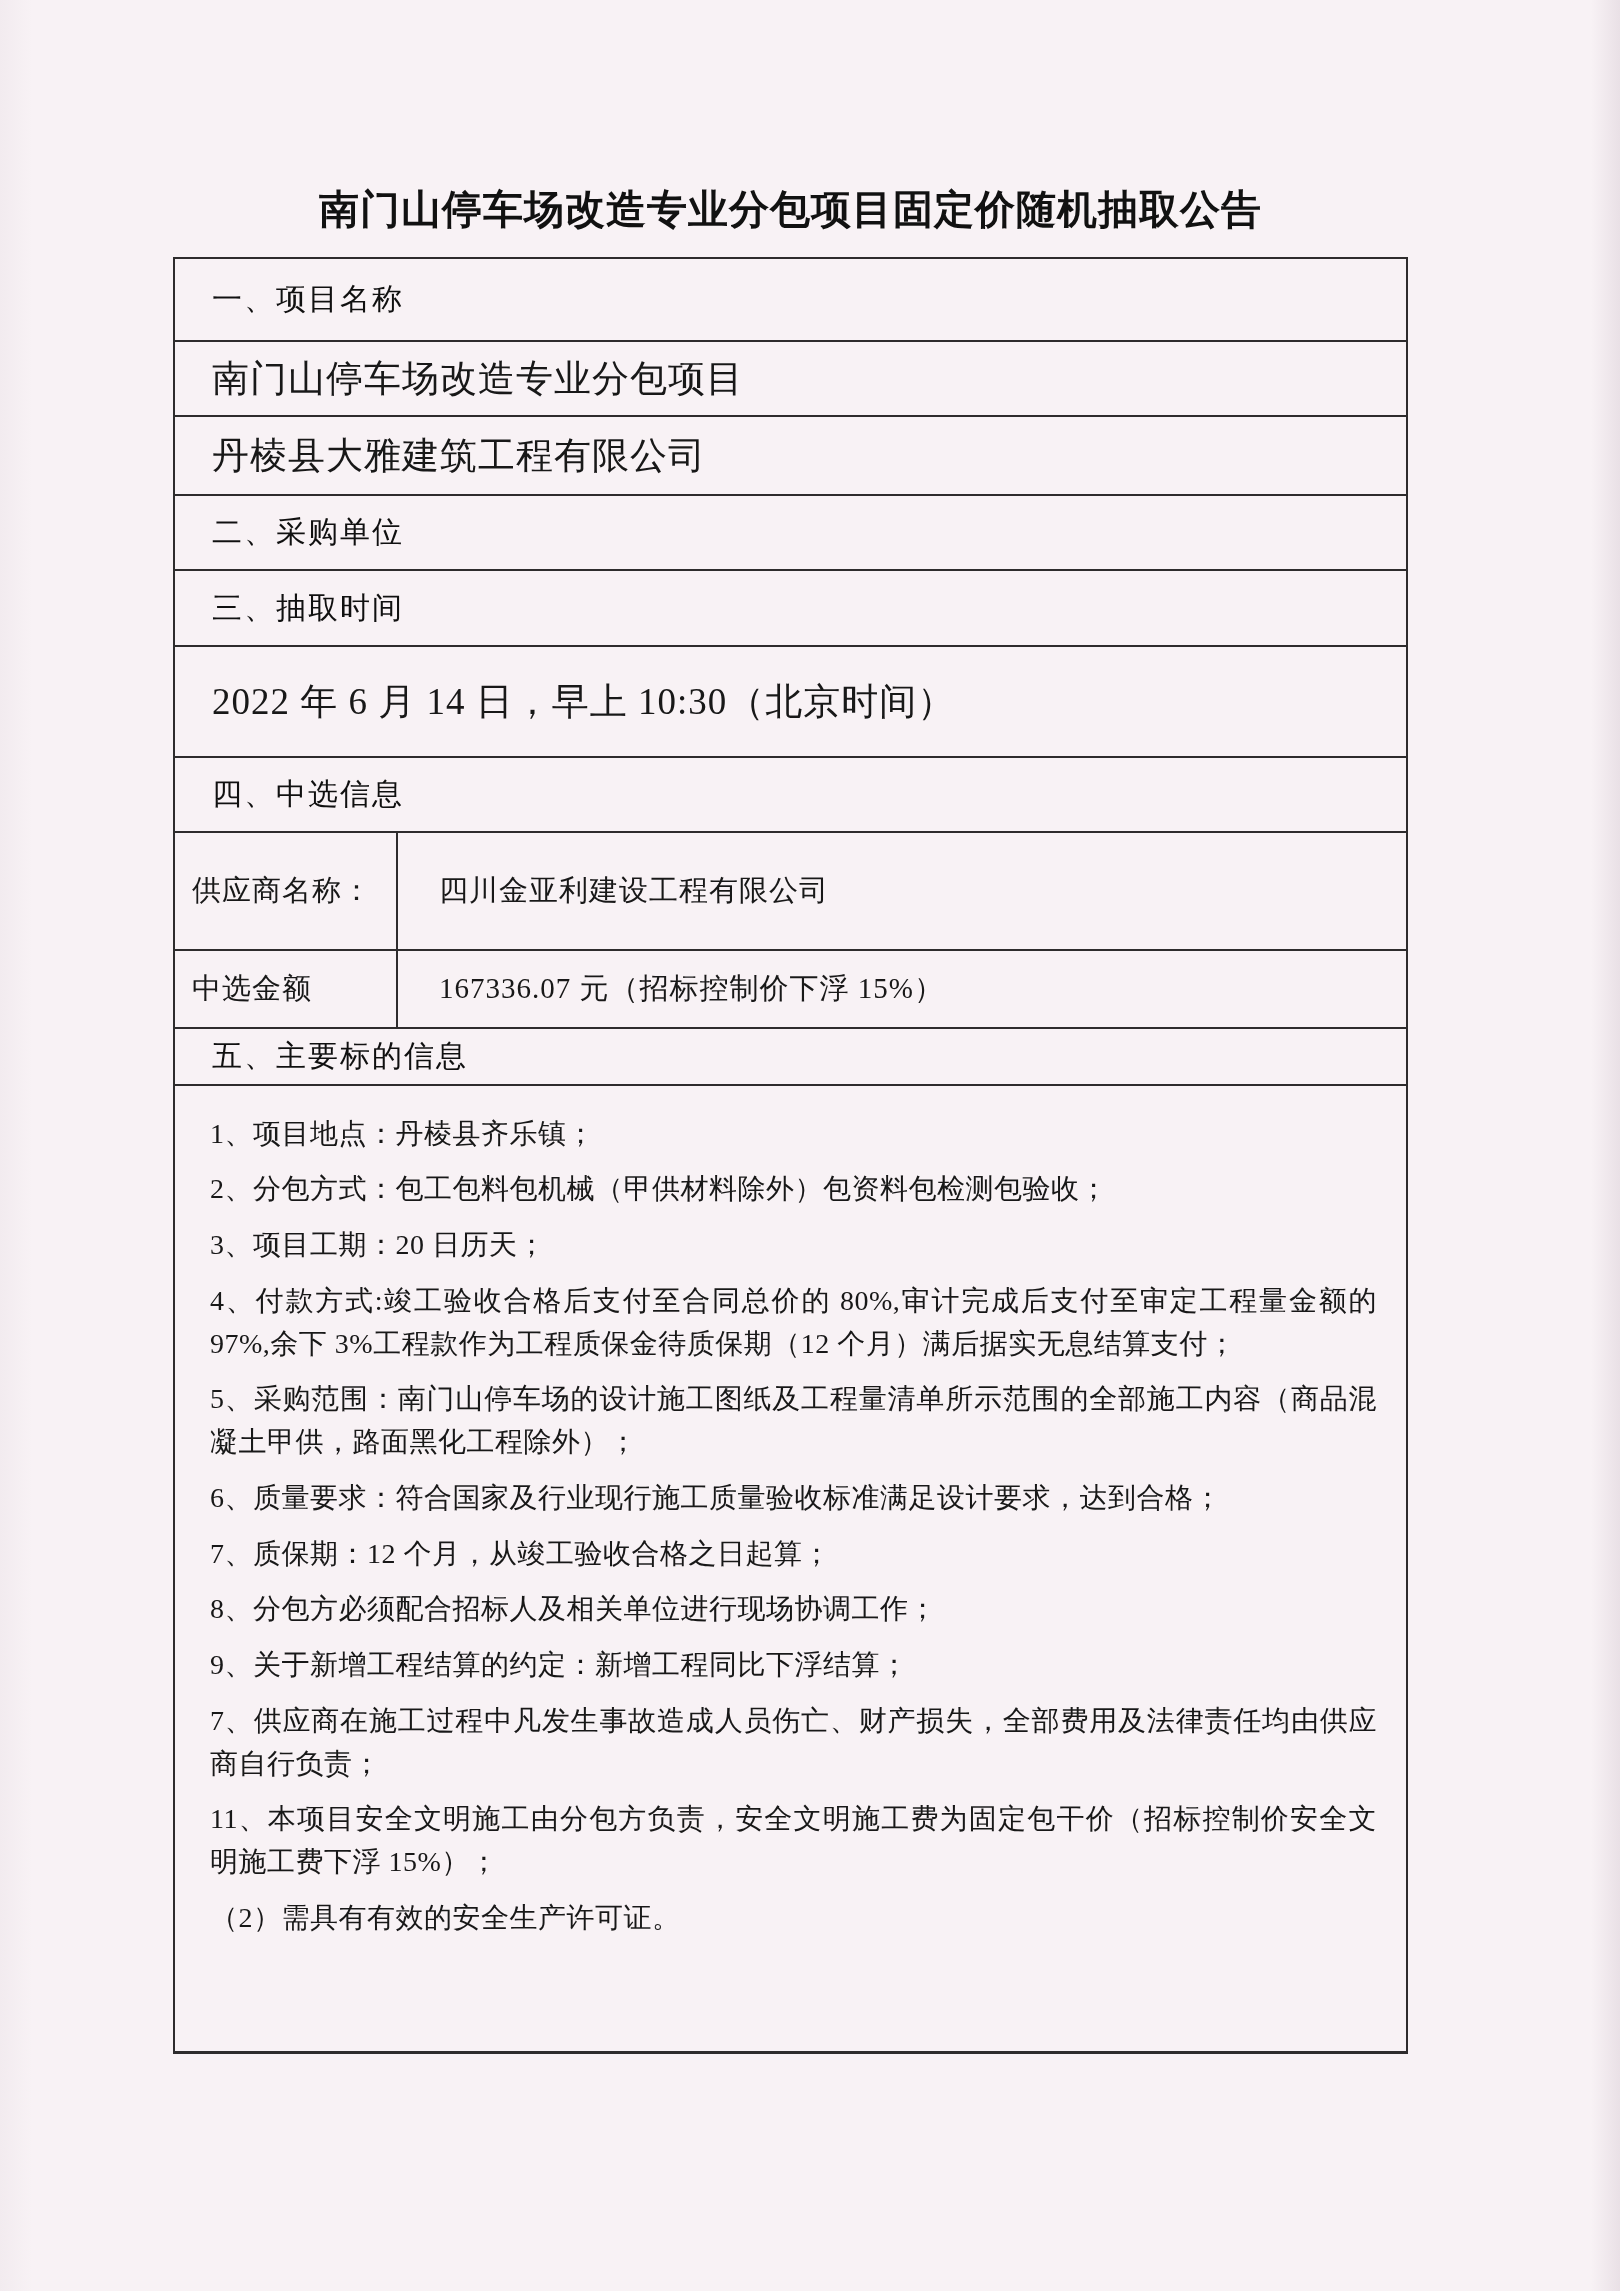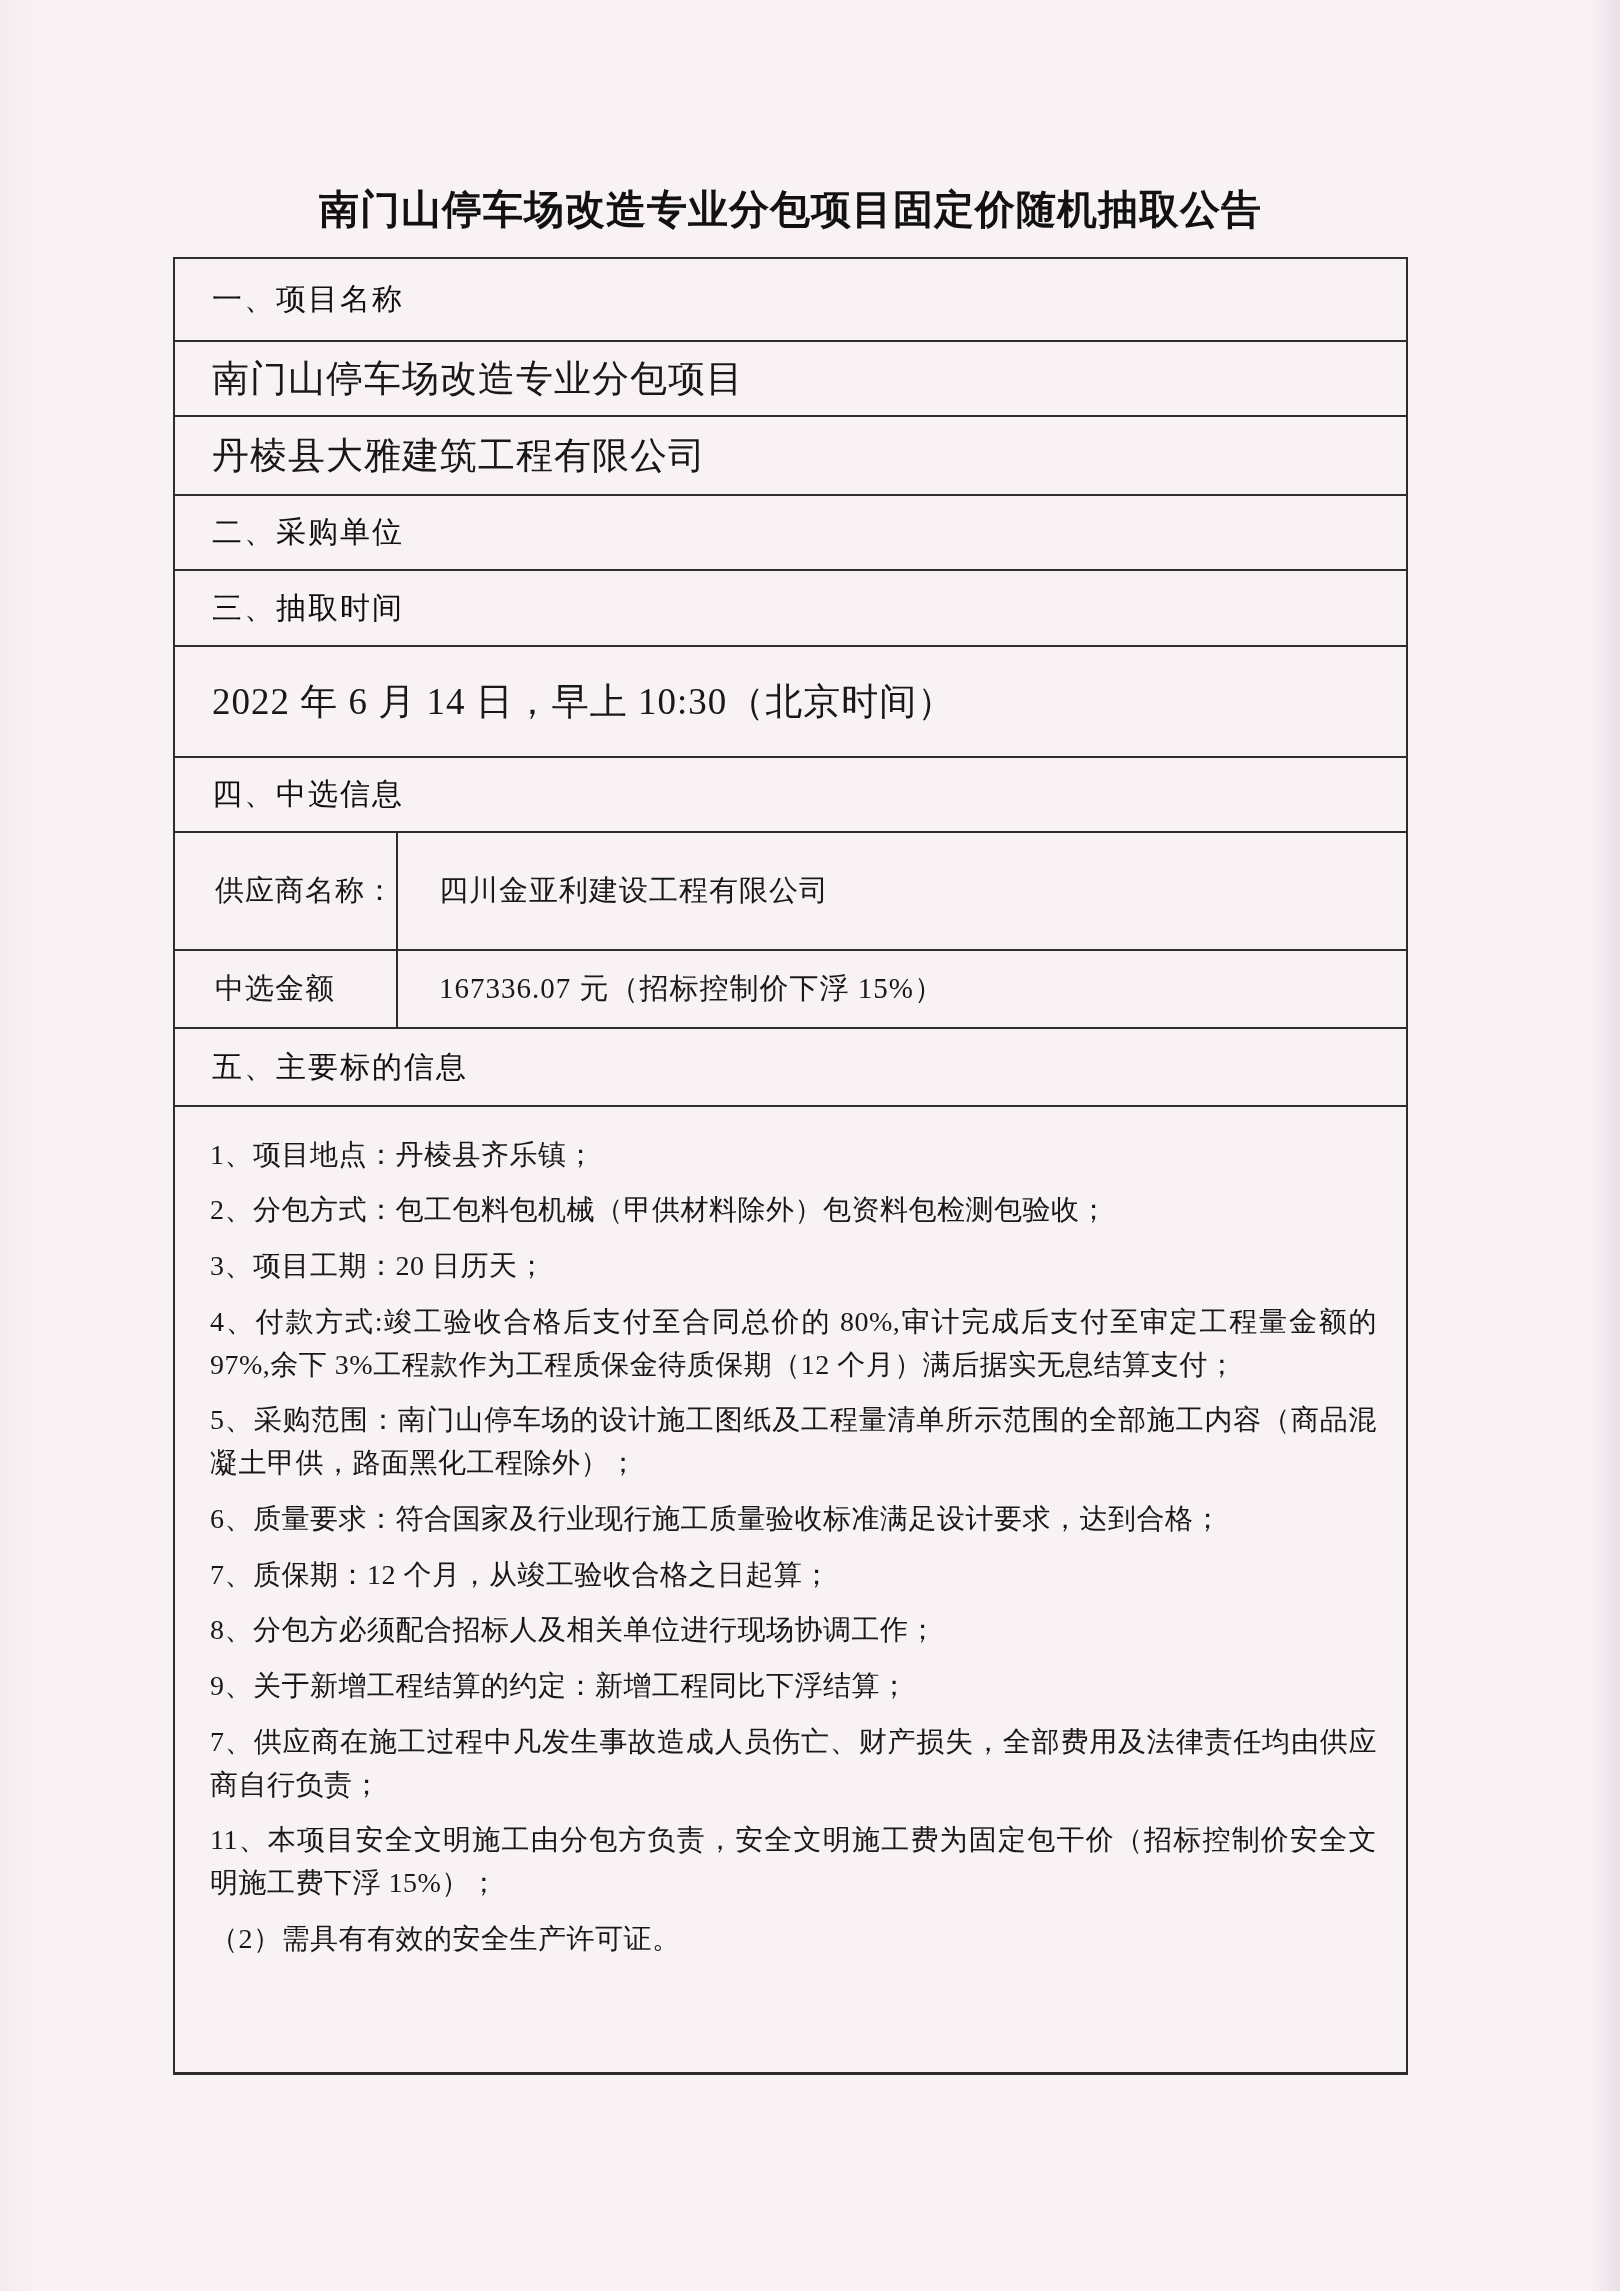--- a/index.html
+++ b/index.html
@@ -34,21 +34,21 @@
     font-weight: normal; font-size: 30px; color: #101010;
     padding-left: 37px; letter-spacing: 2px;
   }
   .body-cell {
     font-size: 37px; padding-left: 37px; letter-spacing: 1px;
   }
 
   .kv { padding: 0; }
   .kv-label {
     width: 221px; align-self: stretch; display: flex; align-items: center;
-    padding-left: 40px; box-sizing: border-box;
+    padding-left: 17px; box-sizing: border-box;
     font-size: 29px; letter-spacing: 1px; flex: 0 0 auto;
   }
   .kv-value {
     flex: 1 1 auto; align-self: stretch; display: flex; align-items: center;
     border-left: 2.9px solid #2e2c2d; padding-left: 41px; box-sizing: border-box;
     font-size: 29px; letter-spacing: 1px;
   }
 
   .details {
     display: block; align-items: flex-start;
@@ -83,21 +83,21 @@
     <div class="row kv" style="height:118px">
       <div class="kv-label">供应商名称：</div>
       <div class="kv-value">四川金亚利建设工程有限公司</div>
     </div>
 
     <div class="row kv" style="height:78px">
       <div class="kv-label">中选金额</div>
       <div class="kv-value">167336.07 元（招标控制价下浮 15%）</div>
     </div>
 
-    <div class="row hdr" style="height:78px">五、主要标的信息</div>
+    <div class="row hdr" style="height:57px">五、主要标的信息</div>
 
     <div class="row details" style="height:967px">
       <p>1、项目地点：丹棱县齐乐镇；</p>
       <p>2、分包方式：包工包料包机械（甲供材料除外）包资料包检测包验收；</p>
       <p>3、项目工期：20 日历天；</p>
       <p>4、付款方式:竣工验收合格后支付至合同总价的 80%,审计完成后支付至审定工程量金额的 97%,余下 3%工程款作为工程质保金待质保期（12 个月）满后据实无息结算支付；</p>
       <p>5、采购范围：南门山停车场的设计施工图纸及工程量清单所示范围的全部施工内容（商品混凝土甲供，路面黑化工程除外）；</p>
       <p>6、质量要求：符合国家及行业现行施工质量验收标准满足设计要求，达到合格；</p>
       <p>7、质保期：12 个月，从竣工验收合格之日起算；</p>
       <p>8、分包方必须配合招标人及相关单位进行现场协调工作；</p>

